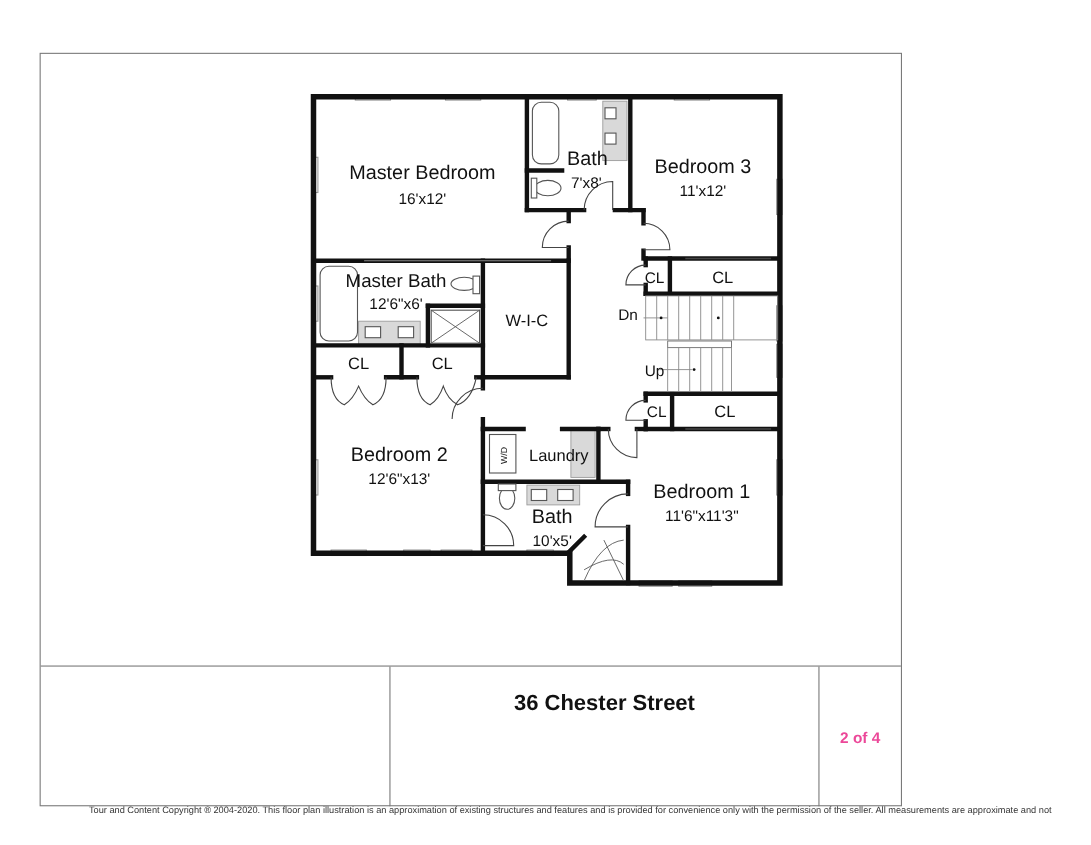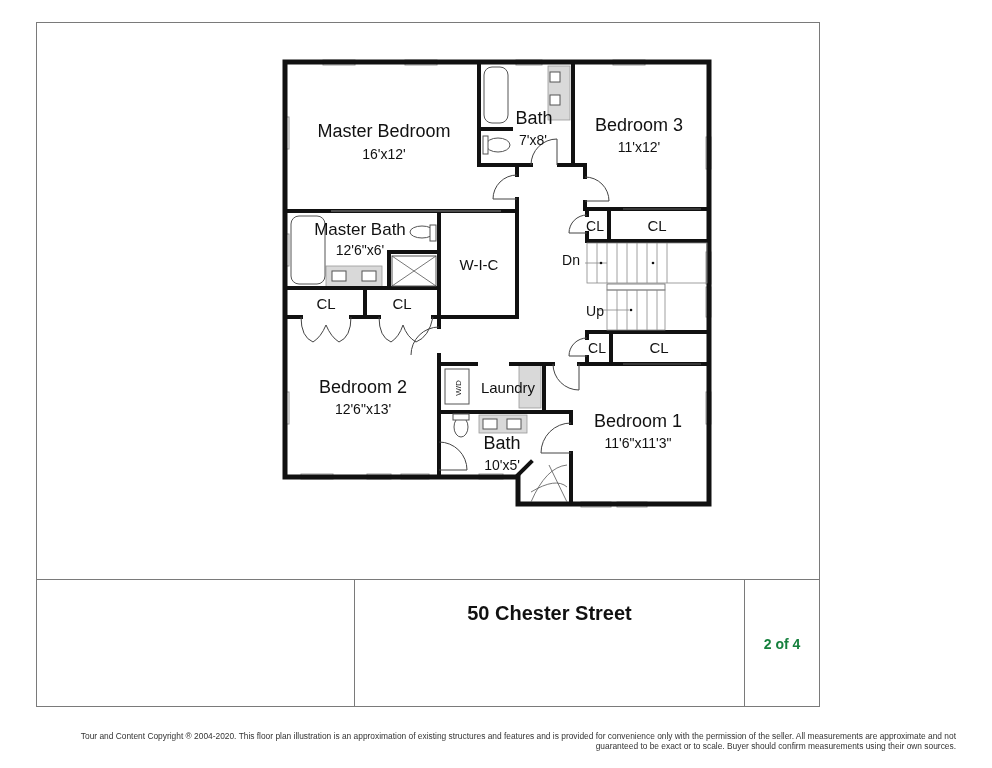--- a/index.html
+++ b/index.html
@@ -1,27 +1,27 @@
 <!DOCTYPE html>
 <html><head>
 <meta charset="utf-8">
 <style>
   html, body { margin: 0; padding: 0; background: #ffffff; }
   body { width: 992px; height: 768px; position: relative; overflow: hidden; font-family: "Liberation Sans", "DejaVu Sans", sans-serif; }
-  .frame { position: absolute; left: 36px; top: 22px; width: 784px; height: 685px; border: 1.5px solid #7a7a7a; box-sizing: border-box; }
+  .frame { position: absolute; left: 36px; top: 48px; width: 784px; height: 685px; border: 1.5px solid #7a7a7a; box-sizing: border-box; }
   .plan-area { position: absolute; left: 0; top: 0; width: 100%; height: 556px; }
   .plan-svg { position: absolute; left: 0; top: 0; }
   .title-block { position: absolute; left: 0; top: 556px; width: 100%; height: 127px; border-top: 1.5px solid #7a7a7a; display: flex; }
   .tb-cell { height: 100%; box-sizing: border-box; }
   .tb-left { width: 318px; border-right: 1.5px solid #7a7a7a; }
   .tb-mid { width: 390px; border-right: 1.5px solid #7a7a7a; position: relative; }
   .tb-right { flex: 1; position: relative; }
   .address { position: absolute; left: 0; right: 0; top: 22px; text-align: center; font-size: 20px; font-weight: bold; color: #111; }
   .floor-name { position: absolute; left: 0; right: 0; top: 78px; text-align: center; font-size: 18px; font-weight: bold; color: #111; }
-  .page-num { position: absolute; left: 0; right: 0; top: 56px; text-align: center; font-size: 14px; font-weight: bold; color: #15803d; }
+  .page-num { position: absolute; left: 0; right: 0; top: 56px; text-align: center; font-size: 14px; font-weight: bold; color: #ec4899; }
   .disclaimer { position: absolute; left: 36px; top: 731px; width: 920px; text-align: right; font-size: 8.4px; line-height: 10px; color: #333; }
   .room-label { font-family: "Liberation Sans", "DejaVu Sans", sans-serif; fill: #111; }
 </style>
 </head>
 <body>
 
 <div class="frame">
   <div class="plan-area">
     <svg class="plan-svg" width="920" height="556" viewBox="36 36 920 556" xmlns="http://www.w3.org/2000/svg">
 
@@ -211,24 +211,23 @@
         <text x="501" y="483" font-size="14">10'x5'</text>
         <text x="637" y="440" font-size="18">Bedroom 1</text>
         <text x="637" y="461" font-size="14">11'6"x11'3"</text>
       </g>
     </svg>
   </div>
 
   <div class="title-block">
     <div class="tb-cell tb-left"></div>
     <div class="tb-cell tb-mid">
-      <div class="address">50 Chester Street</div>
+      <div class="address">36 Chester Street</div>
     </div>
     <div class="tb-cell tb-right">
       <div class="page-num">2 of 4</div>
     </div>
   </div>
 </div>
 
 <div class="disclaimer">
   <div>Tour and Content Copyright ® 2004-2020. This floor plan illustration is an approximation of existing structures and features and is provided for convenience only with the permission of the seller. All measurements are approximate and not</div>
-  <div>guaranteed to be exact or to scale. Buyer should confirm measurements using their own sources.</div>
 </div>
 
 </body></html>

